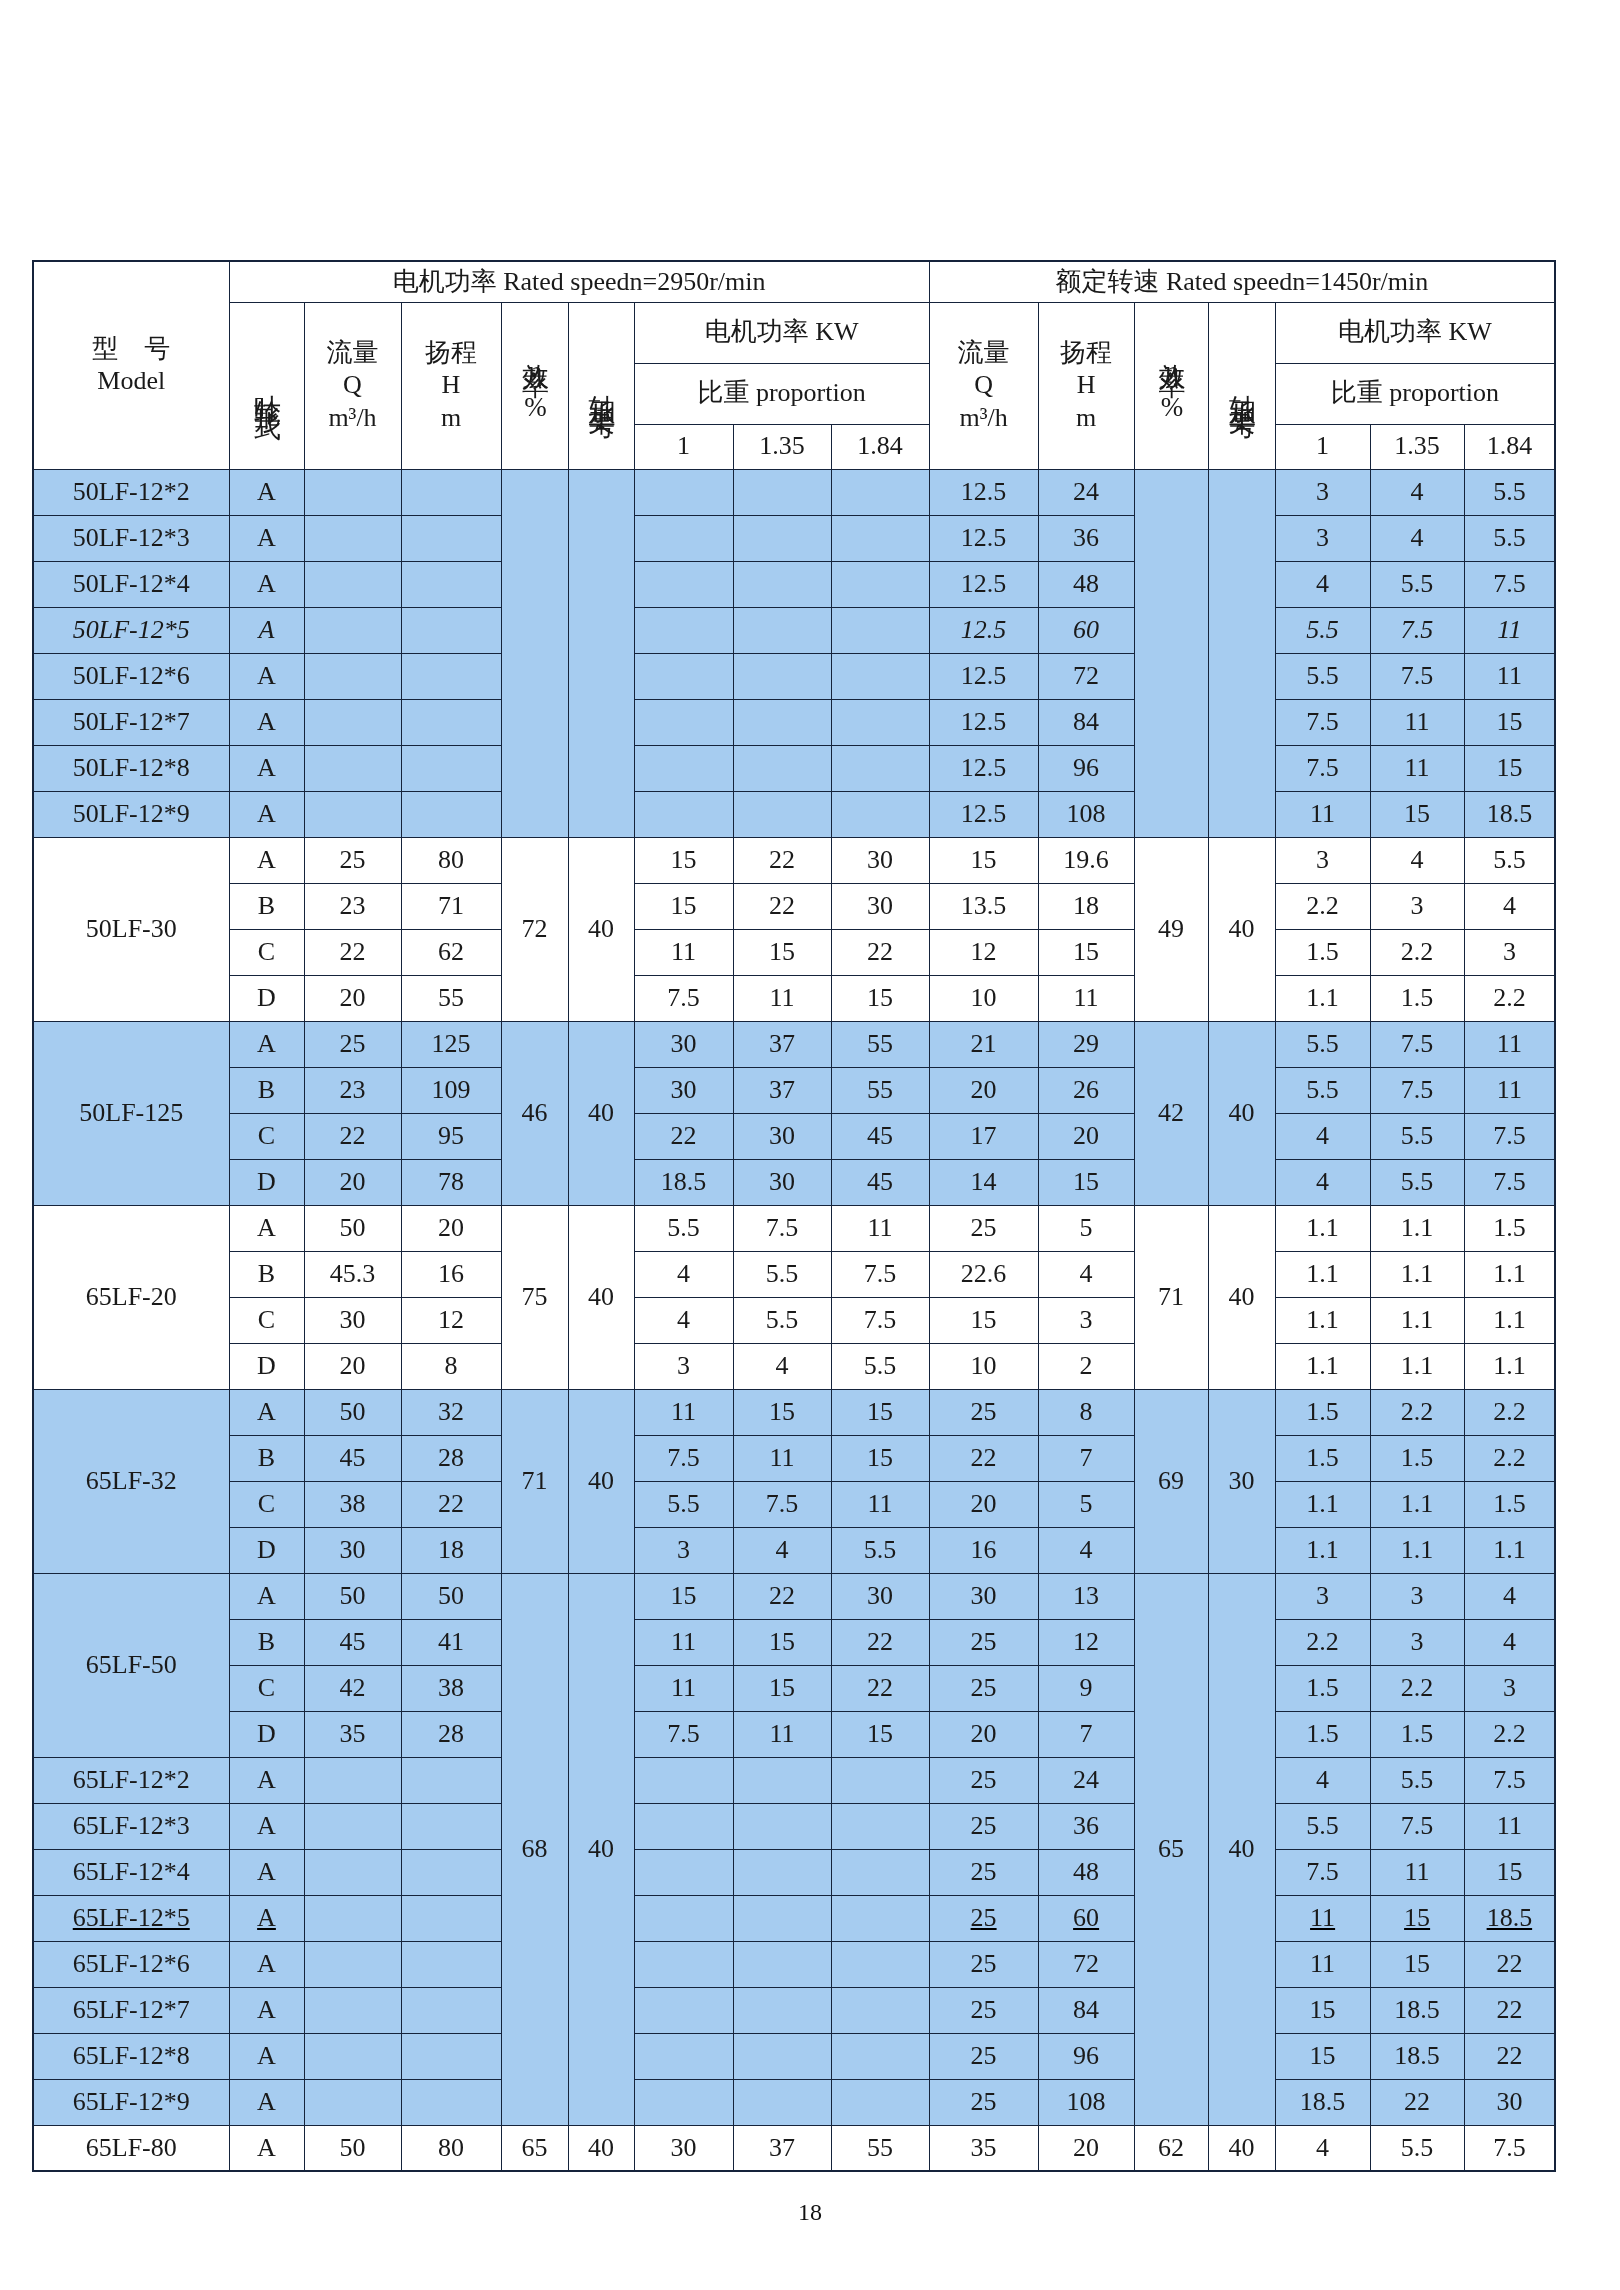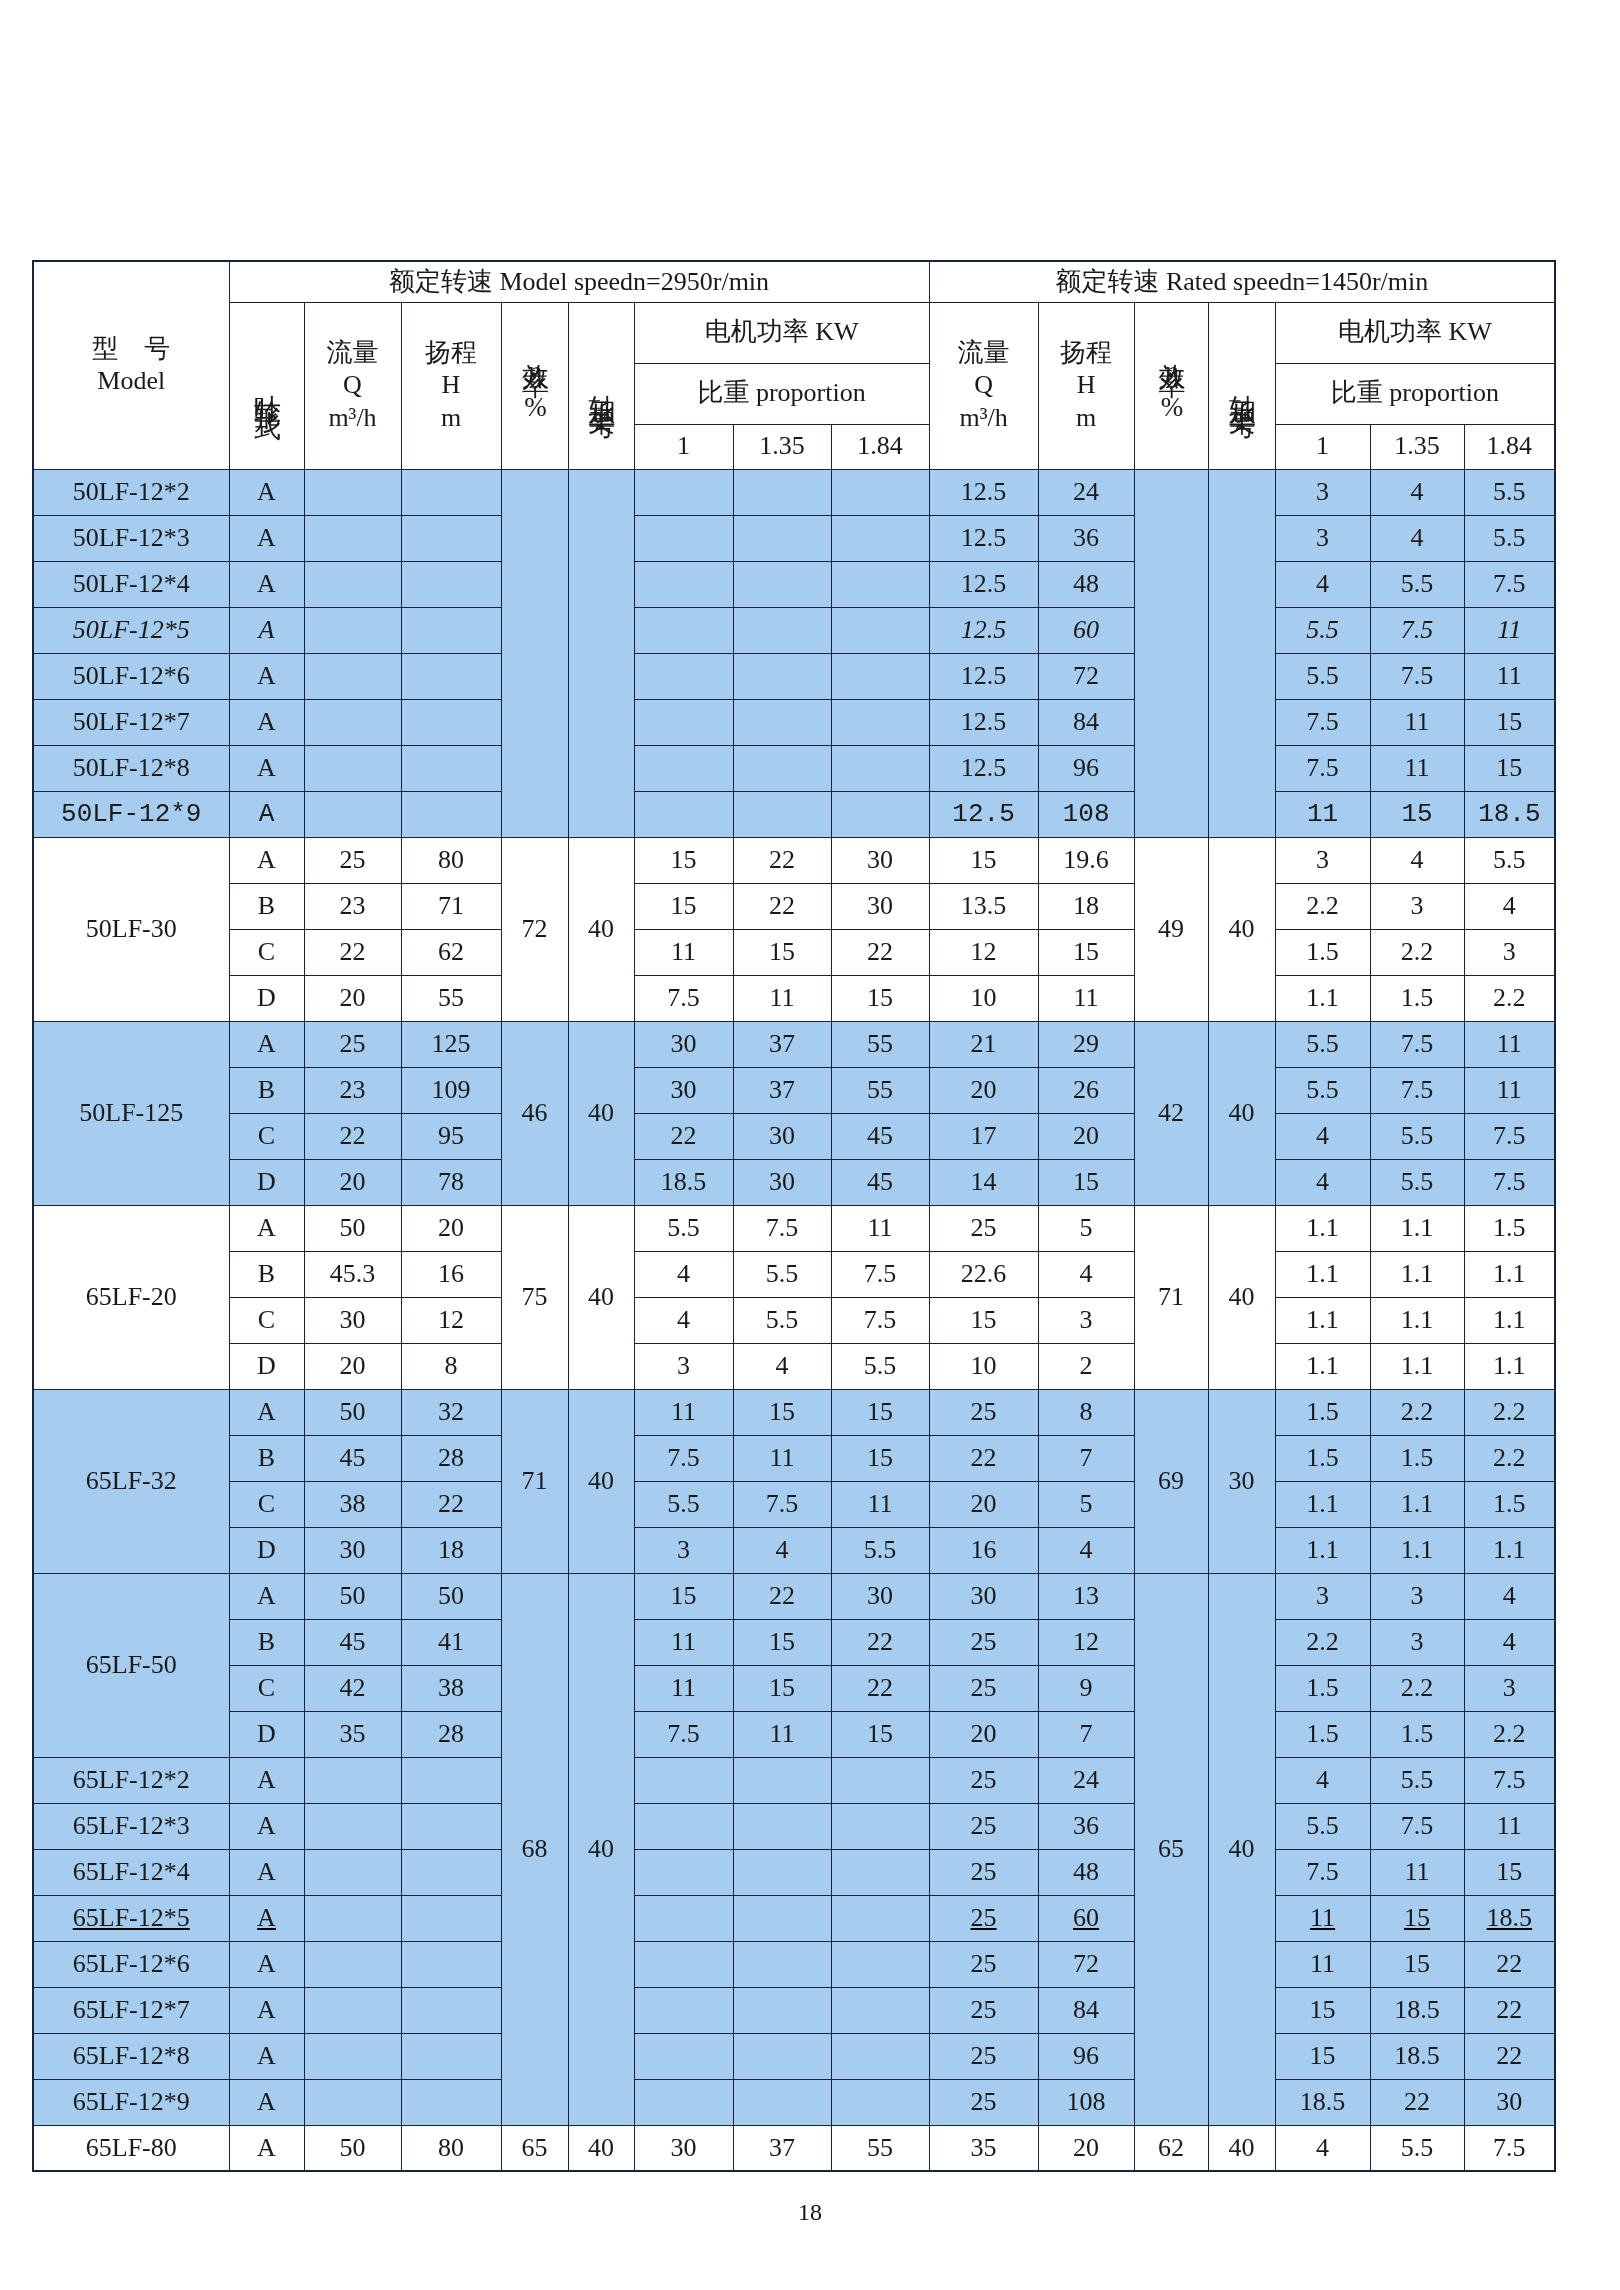--- a/index.html
+++ b/index.html
@@ -54,21 +54,21 @@
       <col style="width:74px">
     <col style="width:67px">
       <col style="width:95px">
       <col style="width:94px">
       <col style="width:91px">
   </colgroup>
   <thead>
     <tr style="height:41px">
       <td rowspan="4" class="pre model-col">型　号
 Model</td>
-      <td colspan="8" class="sect-title">额定转速 Model speedn=2950r/min</td>
+      <td colspan="8" class="sect-title">电机功率 Rated speedn=2950r/min</td>
       <td colspan="7" class="sect-title">额定转速 Rated speedn=1450r/min</td>
     </tr>
     <tr style="height:61px">
       <td rowspan="3" class="vcell">
           <div>叶轮形式</div>
         </td>
       <td rowspan="3" class="pre">流量
 Q
 m³/h</td>
       <td rowspan="3" class="pre">扬程
@@ -204,21 +204,21 @@
         <td></td>
         <td></td>
         <td></td>
         <td></td>
         <td>12.5</td>
         <td>96</td>
         <td>7.5</td>
         <td>11</td>
         <td>15</td>
       </tr>
-      <tr class="blue" style="height: 46px; font-family: Liberation Mono, monospace;">
+      <tr class="blue" style="height: 46px;">
         <td class="model-col">50LF-12*9</td>
         <td>A</td>
         <td></td>
         <td></td>
         <td></td>
         <td></td>
         <td></td>
         <td>12.5</td>
         <td>108</td>
         <td>11</td>

